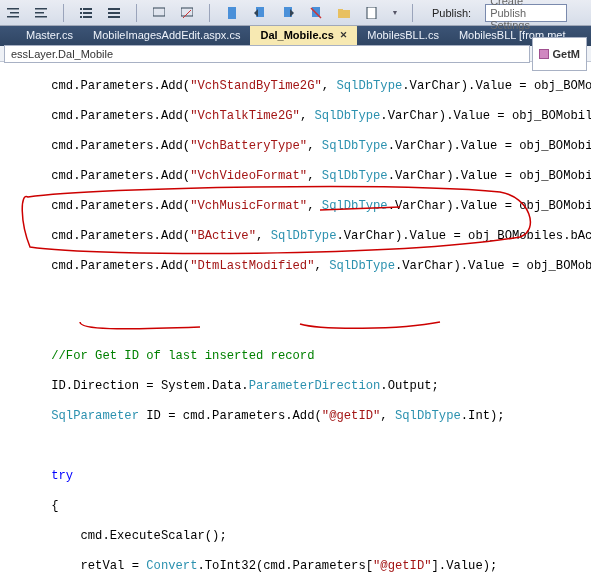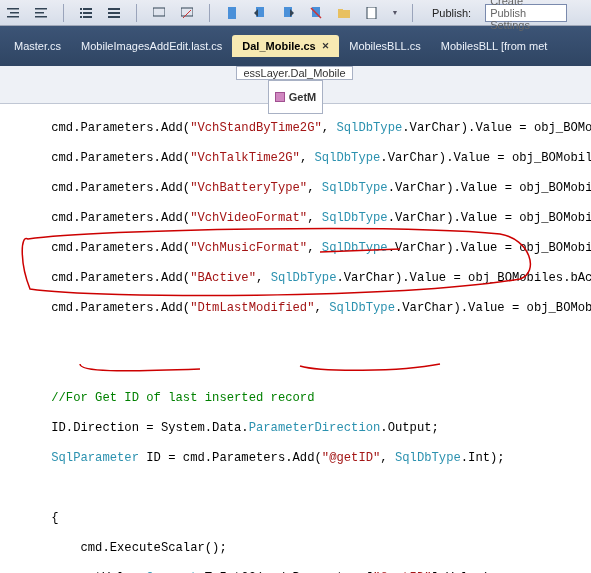--- a/index.html
+++ b/index.html
@@ -54,26 +54,26 @@
     height: 18px;
     border: 1px solid #7a8aad;
     background: #fff;
     display: flex;
     align-items: center;
     padding: 0 4px;
     color: #666;
     margin-right: 20px;
   }
   .tabstrip {
-    height: 40px;
+    height: 20px;
     background: #3f5a7f;
     background: linear-gradient(#3c5476, #2f4563);
     display: flex;
-    align-items: center;
-    padding-left: 4px;
+    align-items: flex-end;
+    padding-left: 16px;
     overflow: hidden;
   }
   .tab {
     height: 22px;
     padding: 0 10px;
     display: flex;
     align-items: center;
     color: #eef3fb;
     font-size: 11px;
     cursor: pointer;
@@ -86,27 +86,26 @@
     background: #f7e9b2;
     color: #000;
     font-weight: bold;
   }
   .tab .close {
     margin-left: 6px;
     font-size: 9px;
     color: #333;
   }
   .navbar {
-    height: 38px;
+    height: 16px;
     background: #eef1f6;
     border-bottom: 1px solid #c0c7d4;
     display: flex;
     align-items: center;
     padding: 0 4px;
-    flex-direction: column;
   }
   .nav-combo {
     flex: 1;
     height: 18px;
     border: 1px solid #a8b1c4;
     background: #fff;
     display: flex;
     align-items: center;
     padding: 0 6px;
     color: #333;
@@ -234,21 +233,21 @@
   <div class="tool-combo">
     <span>Create Publish Settings</span>
   </div>
 </div>
 
 <div class="tabstrip">
   <div class="tab">
       <span>Master.cs</span>
     </div>
   <div class="tab">
-      <span>MobileImagesAddEdit.last.cs</span>
+      <span>MobileImagesAddEdit.aspx.cs</span>
     </div>
   <div class="tab active">
       <span>Dal_Mobile.cs</span>
       <span class="close">✕</span>
     </div>
   <div class="tab">
       <span>MobilesBLL.cs</span>
     </div>
   <div class="tab">
       <span>MobilesBLL [from met</span>
@@ -272,20 +271,21 @@
 <div class="line"><span>       cmd.Parameters.Add(</span><span class="str">"VchVideoFormat"</span><span>, </span><span class="typ">SqlDbType</span><span>.VarChar).Value = obj_BOMobiles</span></div>
 <div class="line"><span>       cmd.Parameters.Add(</span><span class="str">"VchMusicFormat"</span><span>, </span><span class="typ">SqlDbType</span><span>.VarChar).Value = obj_BOMobiles</span></div>
 <div class="line"><span>       cmd.Parameters.Add(</span><span class="str">"BActive"</span><span>, </span><span class="typ">SqlDbType</span><span>.VarChar).Value = obj_BOMobiles.bActiv</span></div>
 <div class="line"><span>       cmd.Parameters.Add(</span><span class="str">"DtmLastModified"</span><span>, </span><span class="typ">SqlDbType</span><span>.VarChar).Value = obj_BOMobile</span></div>
 <div class="line"><span></span></div>
 <div class="line"><span></span></div>
 <div class="line"><span class="cmt">       //For Get ID of last inserted record</span></div>
 <div class="line"><span>       ID.Direction = System.Data.</span><span class="typ">ParameterDirection</span><span>.Output;</span></div>
 <div class="line"><span>       </span><span class="typ">SqlParameter</span><span> ID = cmd.Parameters.Add(</span><span class="str">"@getID"</span><span>, </span><span class="typ">SqlDbType</span><span>.Int);</span></div>
 <div class="line"><span></span></div>
+<div class="line"><span>       </span><span class="kw">try</span></div>
 <div class="line"><span>       {</span></div>
 <div class="line"><span>           cmd.ExecuteScalar();</span></div>
 <div class="line"><span>           retVal = </span><span class="typ">Convert</span><span>.ToInt32(cmd.Parameters[</span><span class="str">"@getID"</span><span>].Value);</span></div>
 
 
 
 
 
 
 

